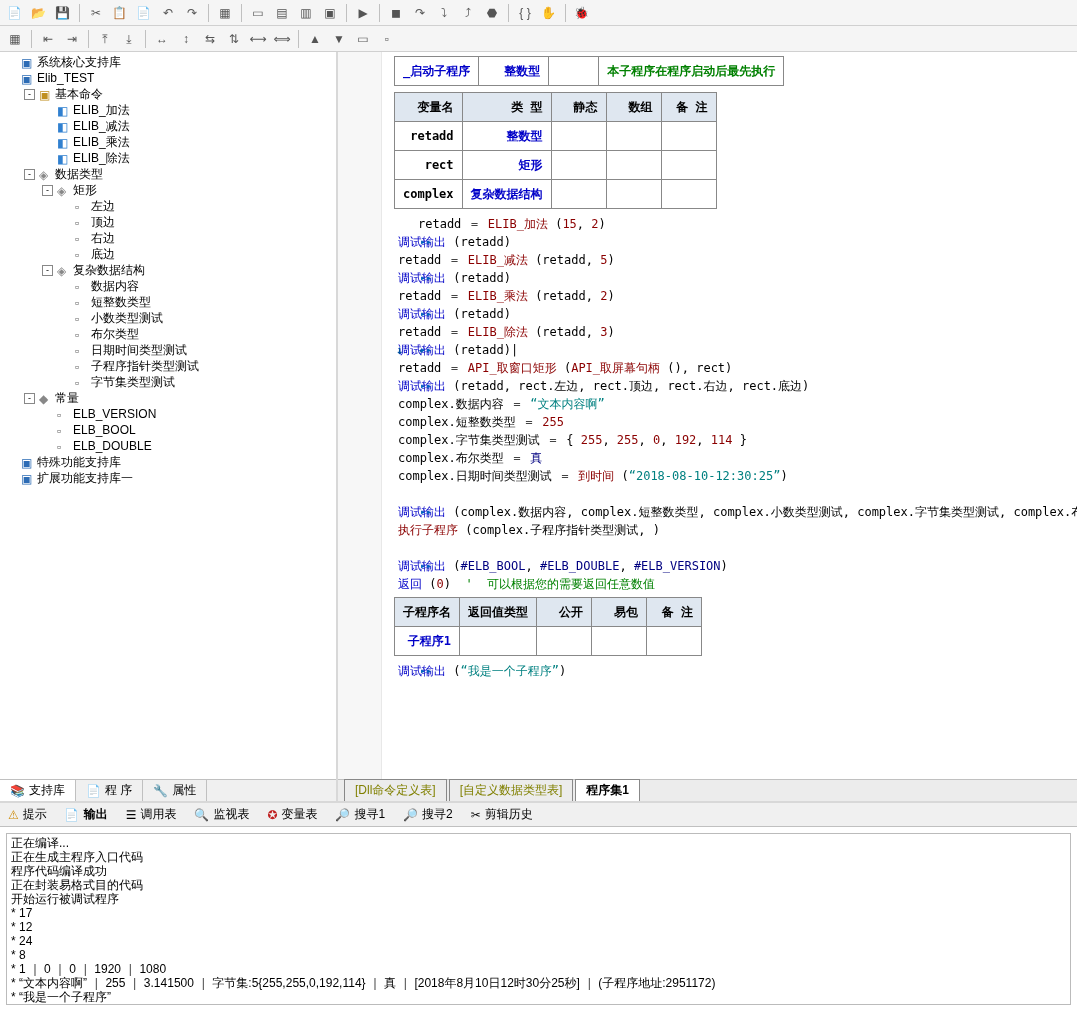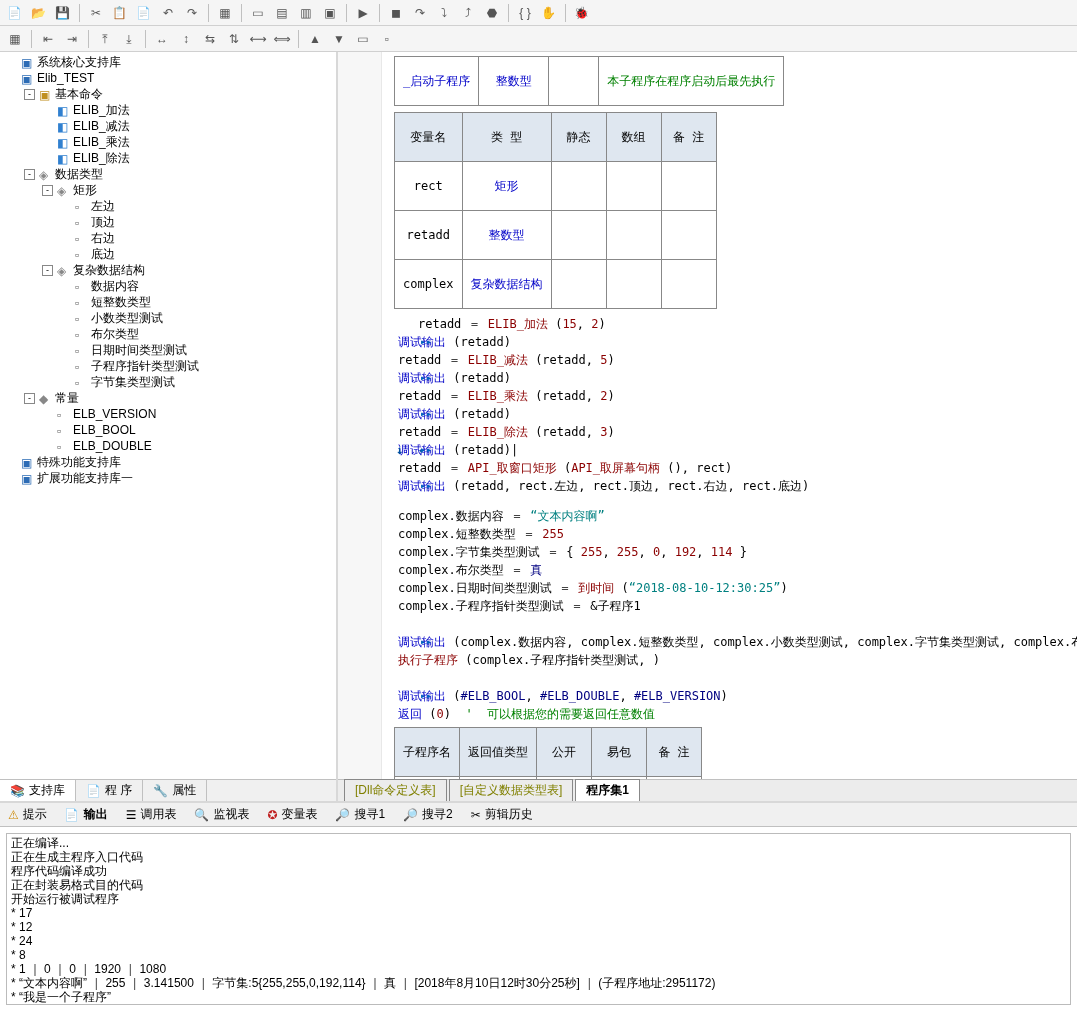--- a/index.html
+++ b/index.html
@@ -23,21 +23,21 @@
 .left-tabs { display: flex; border-top: 1px solid #c0c0c0; background: #f0f0f0; height: 22px; }
 .ltab { padding: 3px 10px; display: flex; align-items: center; gap: 4px; cursor: pointer; border-right: 1px solid #c0c0c0; }
 .ltab.active { background: #fff; }
 
 .right-panel { flex: 1; display: flex; flex-direction: column; min-width: 0; }
 .code-area { flex: 1; overflow: auto; background: #fff; padding-left: 50px; padding-top: 2px; font-family: "SimSun","MS Gothic",monospace; font-size: 12px; line-height: 18px; position: relative; }
 .code-area .gutter { position: absolute; left: 0; top: 0; bottom: 0; width: 44px; background: #f7f7f7; border-right: 1px solid #e8e8e8; }
 
 
 table.ctable { border-collapse: collapse; margin: 2px 0 6px 0; }
-table.ctable th, table.ctable td { border: 1px solid #888; padding: 15px 8px; font-weight: normal; text-align: center; background: #fff; }
+table.ctable th, table.ctable td { border: 1px solid #888; padding: 5px 8px; font-weight: bold; text-align: right; background: #fff; }
 table.ctable th { background: #dfe7f0; }
 
 .codeline { white-space: pre; padding-left: 4px; }
 .c-blue { color: #0000C8; }
 .c-darkred { color: #8B0000; }
 .c-green { color: #008000; }
 .c-teal { color: #008080; }
 .c-darkblue { color: #000080; }
 .arrow-marker { color: #0060c0; font-size: 10px; padding-right: 4px; display: inline-block; width: 14px; text-align: right; position: absolute; left: 26px; }
 .line-mark { position: absolute; left: 2px; color: #0050a0; font-weight: bold; }
@@ -314,29 +314,29 @@
           <table class="ctable" id="vartable">
               <tbody>
                 <tr>
                   <th style="min-width:55px">变量名</th>
                   <th style="min-width:55px">类 型</th>
                   <th style="min-width:55px">静态</th>
                   <th style="min-width:55px">数组</th>
                   <th style="min-width:55px">备 注</th>
                 </tr>
                 <tr>
+                  <td>retadd</td>
+                  <td class="c-blue">整数型</td>
+                  <td></td>
+                  <td></td>
+                  <td></td>
+                </tr>
+                <tr>
                   <td>rect</td>
                   <td class="c-blue">矩形</td>
-                  <td></td>
-                  <td></td>
-                  <td></td>
-                </tr>
-                <tr>
-                  <td>retadd</td>
-                  <td class="c-blue">整数型</td>
                   <td></td>
                   <td></td>
                   <td></td>
                 </tr>
                 <tr>
                   <td>complex</td>
                   <td class="c-blue">复杂数据结构</td>
                   <td></td>
                   <td></td>
                   <td></td>
@@ -348,26 +348,25 @@
               <div class="codeline" style="position: relative; margin-left: 20px;"><span>retadd ＝ <span class="c-darkred">ELIB_加法</span> (<span class="c-darkred">15</span>, <span class="c-darkred">2</span>)</span></div>
               <div class="codeline" style="position: relative;"><span class="arrow-marker">▸▸</span><span><span class="c-blue">调试输出</span> (retadd)</span></div>
               <div class="codeline" style="position: relative;"><span>retadd ＝ <span class="c-darkred">ELIB_减法</span> (retadd, <span class="c-darkred">5</span>)</span></div>
               <div class="codeline" style="position: relative;"><span class="arrow-marker">▸▸</span><span><span class="c-blue">调试输出</span> (retadd)</span></div>
               <div class="codeline" style="position: relative;"><span>retadd ＝ <span class="c-darkred">ELIB_乘法</span> (retadd, <span class="c-darkred">2</span>)</span></div>
               <div class="codeline" style="position: relative;"><span class="arrow-marker">▸▸</span><span><span class="c-blue">调试输出</span> (retadd)</span></div>
               <div class="codeline" style="position: relative;"><span>retadd ＝ <span class="c-darkred">ELIB_除法</span> (retadd, <span class="c-darkred">3</span>)</span></div>
               <div class="codeline" style="position: relative;"><span class="line-mark">↓  ✦</span><span class="arrow-marker">▸▸</span><span><span class="c-blue">调试输出</span> (retadd)|</span></div>
               <div class="codeline" style="position: relative;"><span>retadd ＝ <span class="c-darkred">API_取窗口矩形</span> (<span class="c-darkred">API_取屏幕句柄</span> (), rect)</span></div>
               <div class="codeline" style="position: relative;"><span class="arrow-marker">▸▸</span><span><span class="c-blue">调试输出</span> (retadd, rect.左边, rect.顶边, rect.右边, rect.底边)</span></div>
-              <div class="codeline" style="position: relative; margin-top: 12px;"><span>complex.数据内容 ＝ <span class="c-teal">“文本内容啊”</span></span></div>
+              <div class="codeline" style="position: relative;"><span>complex.数据内容 ＝ <span class="c-teal">“文本内容啊”</span></span></div>
               <div class="codeline" style="position: relative;"><span>complex.短整数类型 ＝ <span class="c-darkred">255</span></span></div>
               <div class="codeline" style="position: relative;"><span>complex.字节集类型测试 ＝ { <span class="c-darkred">255</span>, <span class="c-darkred">255</span>, <span class="c-darkred">0</span>, <span class="c-darkred">192</span>, <span class="c-darkred">114</span> }</span></div>
               <div class="codeline" style="position: relative;"><span>complex.布尔类型 ＝ <span class="c-darkblue">真</span></span></div>
               <div class="codeline" style="position: relative;"><span>complex.日期时间类型测试 ＝ <span class="c-darkred">到时间</span> (<span class="c-teal">“2018-08-10-12:30:25”</span>)</span></div>
-              <div class="codeline" style="position: relative;"><span>complex.子程序指针类型测试 ＝ &amp;子程序1</span></div>
               <div class="codeline" style="position: relative;">&nbsp;</div>
               <div class="codeline" style="position: relative;"><span class="arrow-marker">▸▸</span><span><span class="c-blue">调试输出</span> (complex.数据内容, complex.短整数类型, complex.小数类型测试, complex.字节集类型测试, complex.布尔类型, com</span></div>
               <div class="codeline" style="position: relative;"><span><span class="c-darkred">执行子程序</span> (complex.子程序指针类型测试, )</span></div>
               <div class="codeline" style="position: relative;">&nbsp;</div>
               <div class="codeline" style="position: relative;"><span class="arrow-marker">▸▸</span><span><span class="c-blue">调试输出</span> (<span class="c-darkblue">#ELB_BOOL</span>, <span class="c-darkblue">#ELB_DOUBLE</span>, <span class="c-darkblue">#ELB_VERSION</span>)</span></div>
               <div class="codeline" style="position: relative;"><span><span class="c-blue">返回</span> (<span class="c-darkred">0</span>)  <span class="c-green">'  可以根据您的需要返回任意数值</span></span></div>
             </div>
 
           <table class="ctable" id="subtable" style="margin-top:4px;">
               <tbody>

